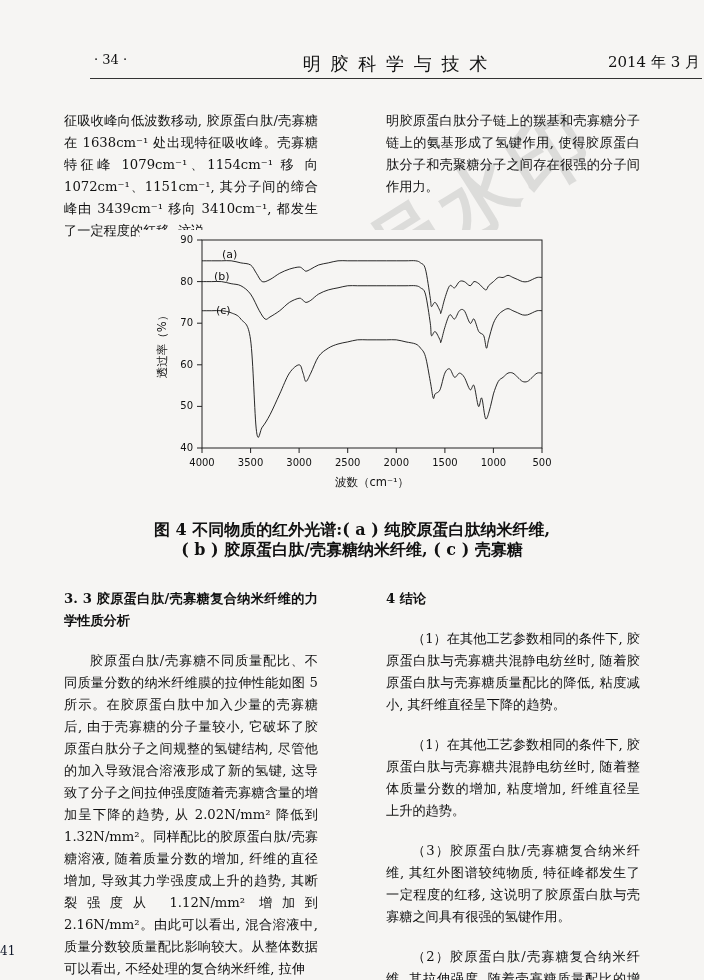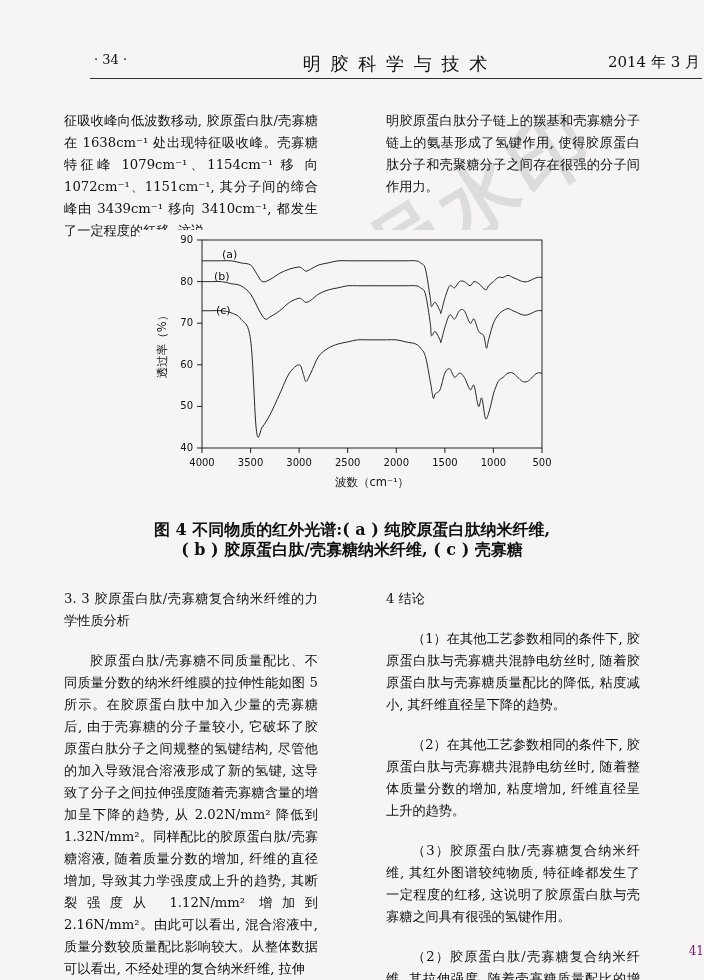--- a/index.html
+++ b/index.html
@@ -52,24 +52,24 @@
     left:46px;top:520px;width:612px;
     text-align:center;
     font-size:16px;
     line-height:20px;
     font-weight:bold;
   }
 
   #col-left-bot{left:46px;top:570px;width:290px;}
   #col-right-bot{left:368px;top:570px;width:290px;}
 
-  .sec-h{font-weight:normal;font-size:13.2px;line-height:22px;}
+  .sec-h{font-weight:bold;font-size:13.2px;line-height:22px;}
   .pagenum{
-    position:absolute;left:0;top:944px;width:704px;text-align:right;
-    font-size:12px;color:#701a75;
+    position:absolute;left:0;top:944px;width:704px;text-align:left;
+    font-size:12px;color:#0f172a;
   }
   .watermark{
     position:absolute;
     left:200px;top:190px;
     font-size:78px;
     color:rgba(120,120,120,0.20);
     font-family:"DejaVu Sans","Liberation Sans",sans-serif;
     transform:rotate(-32deg);
     letter-spacing:6px;
     white-space:nowrap;
@@ -159,19 +159,19 @@
   </div>
 
   <div class="col" id="col-left-bot">
     <p class="sec-h">3. 3    胶原蛋白肽/壳寡糖复合纳米纤维的力学性质分析</p>
     <p class="indent">胶原蛋白肽/壳寡糖不同质量配比、不同质量分数的纳米纤维膜的拉伸性能如图 5 所示。在胶原蛋白肽中加入少量的壳寡糖后, 由于壳寡糖的分子量较小, 它破坏了胶原蛋白肽分子之间规整的氢键结构, 尽管他的加入导致混合溶液形成了新的氢键, 这导致了分子之间拉伸强度随着壳寡糖含量的增加呈下降的趋势, 从 2.02N/mm² 降低到 1.32N/mm²。同样配比的胶原蛋白肽/壳寡糖溶液, 随着质量分数的增加, 纤维的直径增加, 导致其力学强度成上升的趋势, 其断裂强度从 1.12N/mm² 增加到 2.16N/mm²。由此可以看出, 混合溶液中, 质量分数较质量配比影响较大。从整体数据可以看出, 不经处理的复合纳米纤维, 拉伸</p>
   </div>
 
   <div class="col" id="col-right-bot">
     <p class="sec-h">4    结论</p>
     <p class="indent">（1）在其他工艺参数相同的条件下, 胶原蛋白肽与壳寡糖共混静电纺丝时, 随着胶原蛋白肽与壳寡糖质量配比的降低, 粘度减小, 其纤维直径呈下降的趋势。</p>
-    <p class="indent">（2）在其他工艺参数相同的条件下, 胶原蛋白肽与壳寡糖共混静电纺丝时, 随着整体质量分数的增加, 粘度增加, 纤维直径呈上升的趋势。</p>
+    <p class="indent">（1）在其他工艺参数相同的条件下, 胶原蛋白肽与壳寡糖共混静电纺丝时, 随着整体质量分数的增加, 粘度增加, 纤维直径呈上升的趋势。</p>
     <p class="indent">（3）胶原蛋白肽/壳寡糖复合纳米纤维, 其红外图谱较纯物质, 特征峰都发生了一定程度的红移, 这说明了胶原蛋白肽与壳寡糖之间具有很强的氢键作用。</p>
     <p class="indent">（2）胶原蛋白肽/壳寡糖复合纳米纤维, 其拉伸强度, 随着壳寡糖质量配比的增加而减小,</p>
   </div>
 
   <div class="pagenum">41</div>
 </div>
 
 </body></html>

